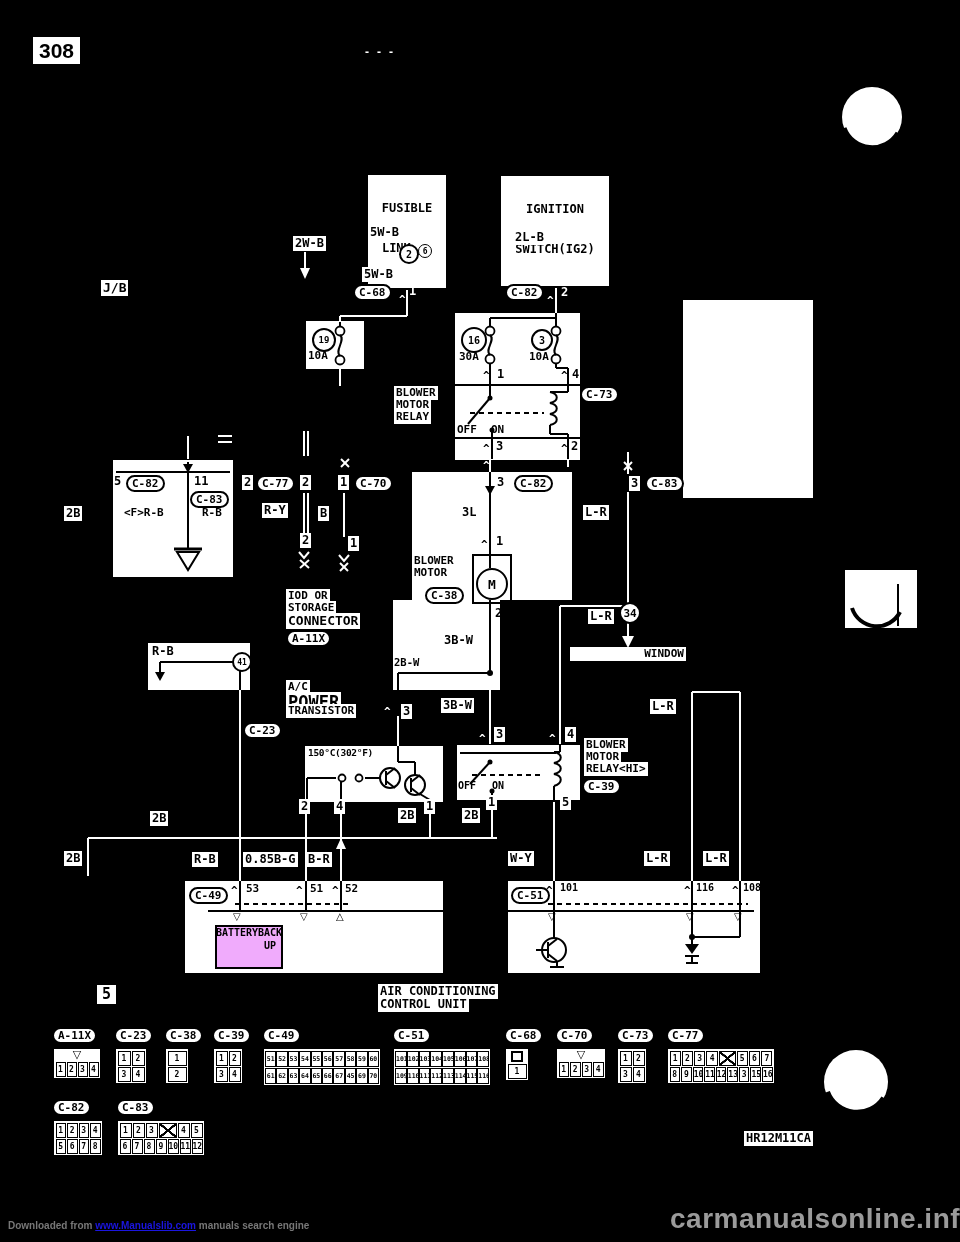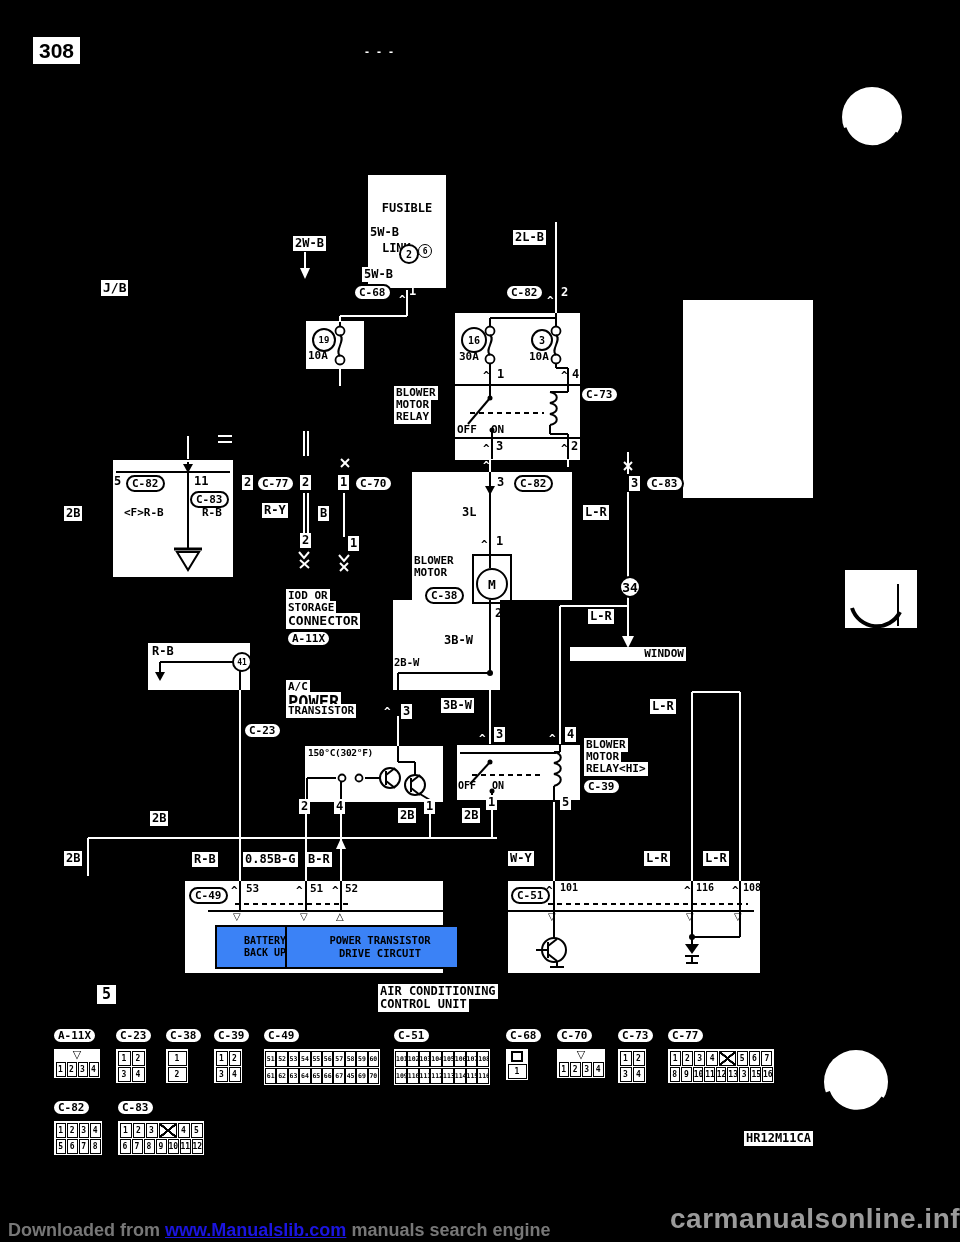--- a/index.html
+++ b/index.html
@@ -9,22 +9,22 @@
   #svgU{z-index:2;} #svgO{z-index:4;}
   .box{position:absolute;background:#fff;z-index:1;}
   .p{position:absolute;background:#fff;color:#000;font:bold 12px "DejaVu Sans Mono",monospace;
      line-height:1.1;padding:1px 2px;white-space:pre;z-index:3;}
   .t{position:absolute;color:#000;font:bold 12px "DejaVu Sans Mono",monospace;line-height:1.05;white-space:pre;z-index:3;}
   .w{position:absolute;color:#fff;font:bold 12px "DejaVu Sans Mono",monospace;white-space:pre;z-index:3;}
   .rl{position:absolute;background:#fff;color:#000;border:2px solid #000;border-radius:9px;
       font:bold 11px "DejaVu Sans Mono",monospace;padding:0 4px;line-height:13px;z-index:3;white-space:pre;}
   .node{position:absolute;background:#fff;color:#000;border:2px solid #000;border-radius:50%;
         display:flex;align-items:center;justify-content:center;font:bold 9px "DejaVu Sans Mono",monospace;z-index:3;}
-  .ibx{position:absolute;border:2px solid #000;background:#3b82f6;color:#000;text-align:center;
-       font:bold 10px "DejaVu Sans Mono",monospace;line-height:1.25;z-index:3;display:flex;flex-direction:column;justify-content:center;padding-left:16px;}
+  .ibx{position:absolute;border:2px solid #000;background:#f0abfc;color:#000;text-align:center;
+       font:bold 10px "DejaVu Sans Mono",monospace;line-height:1.25;z-index:3;display:flex;flex-direction:row;justify-content:center;}
   .chev,.chevb{position:absolute;font:bold 11px "DejaVu Sans Mono",monospace;z-index:5;line-height:9px;}
   .chev{color:#fff;} .chevb{color:#000;}
   .trid,.triu{position:absolute;font:10px "DejaVu Sans",sans-serif;color:#000;z-index:3;line-height:10px;}
   .conn{position:absolute;z-index:3;}
   .clabel{display:inline-block;background:#fff;color:#000;border:2px solid #000;border-radius:9px;
           font:bold 11px "DejaVu Sans Mono",monospace;padding:0 4px;line-height:13px;white-space:pre;}
   .cbody{margin-top:3px;background:#fff;border:2px solid #000;padding:1px;display:flex;flex-direction:column;}
   .crow{display:flex;}
   .ccell{flex:1;border:1.5px solid #000;margin:0.5px;background:#fff;color:#000;
          font:bold 8px "DejaVu Sans Mono",monospace;text-align:center;line-height:13px;height:13px;min-width:4px;overflow:hidden;}
@@ -224,20 +224,24 @@
       <circle cx="492" cy="791" r="2.5" fill="#000"></circle>
   </svg>
 
   <div class="p sans" style="left:33px;top:37px;font-size:21px;padding:2px 6px">308</div>
   <div class="w" style="left:364px;top:46px;font-size:10px">- - -</div>
 
   <div class="p" style="left:368px;top:175px;width:74px;text-align:center;border-bottom:2px solid #000;padding-bottom:3px">
     <div>FUSIBLE</div>
     <div><span>LINK</span> <span class="node" style="position:relative;display:inline-flex;width:12px;height:12px;border-width:1.5px;font-size:8px;vertical-align:-2px">6</span></div>
   </div>
+  <div class="p" style="left:501px;top:176px;width:104px;text-align:center;border-bottom:2px solid #000;padding-bottom:3px">
+    <div>IGNITION</div>
+    <div>SWITCH(IG2)</div>
+  </div>
   <div class="p" style="left:368px;top:225px">5W-B</div>
   <div class="node" style="left:399px;top:244px;width:16px;height:16px;font-size:10px">2</div>
   <div class="p" style="left:293px;top:236px">2W-B</div>
   <div class="p" style="left:101px;top:280px;font-size:13px">J/B</div>
   <div class="p" style="left:362px;top:267px">5W-B</div>
   <div class="rl" style="left:353px;top:284px">C-68</div>
   <div class="w" style="left:409px;top:284px">1</div>
   <div class="chev" style="left:399px;top:295px">^</div>
   <div class="p" style="left:513px;top:230px">2L-B</div>
   <div class="rl" style="left:505px;top:284px">C-82</div>
@@ -300,21 +304,21 @@
   <div class="t" style="left:414px;top:555px;font-size:11px">BLOWER</div>
   <div class="t" style="left:414px;top:567px;font-size:11px">MOTOR</div>
   <div class="rl" style="left:425px;top:587px">C-38</div>
   <div class="t" style="left:495px;top:607px">2</div>
   <div class="t" style="left:444px;top:634px">3B-W</div>
   <div class="t" style="left:394px;top:657px;font-size:10.5px">2B-W</div>
 
   <div class="p" style="left:629px;top:476px">3</div>
   <div class="rl" style="left:645px;top:475px">C-83</div>
   <div class="p" style="left:583px;top:505px">L-R</div>
-  <div class="node" style="left:619px;top:576px;width:18px;height:18px;font-size:13px">34</div>
+  <div class="node" style="left:619px;top:602px;width:18px;height:18px;font-size:11px">34</div>
   <div class="p" style="left:588px;top:609px">L-R</div>
   <div class="p" style="left:570px;top:647px;width:112px;text-align:right;font-size:11px">WINDOW</div>
 
   <div class="t" style="left:152px;top:645px">R-B</div>
   <div class="node" style="left:232px;top:652px;width:16px;height:16px;font-size:8px">41</div>
 
   <div class="p" style="left:286px;top:680px;font-size:11px">A/C</div>
   <div class="p" style="left:286px;top:692px;font-size:17px">POWER</div>
   <div class="p" style="left:286px;top:704px;font-size:11px">TRANSISTOR</div>
   <div class="chev" style="left:384px;top:707px">^</div>
@@ -358,24 +362,20 @@
   <div class="chevb" style="left:231px;top:886px">^</div>
   <div class="chevb" style="left:296px;top:886px">^</div>
   <div class="chevb" style="left:332px;top:886px">^</div>
   <div class="trid" style="left:233px;top:912px">▽</div>
   <div class="trid" style="left:300px;top:912px">▽</div>
   <div class="triu" style="left:336px;top:912px">△</div>
   <div class="ibx" style="left:215px;top:925px;width:64px;height:40px">
     <div>BATTERY</div>
     <div>BACK UP</div>
   </div>
-  <div class="ibx" style="left:285px;top:925px;width:154px;height:40px;font-size:10.5px">
-    <div>POWER TRANSISTOR</div>
-    <div>DRIVE CIRCUIT</div>
-  </div>
   <div class="rl" style="left:511px;top:887px">C-51</div>
   <div class="t" style="left:560px;top:883px;font-size:10px">101</div>
   <div class="t" style="left:696px;top:883px;font-size:10px">116</div>
   <div class="t" style="left:743px;top:883px;font-size:10px">108</div>
   <div class="chevb" style="left:546px;top:886px">^</div>
   <div class="chevb" style="left:684px;top:886px">^</div>
   <div class="chevb" style="left:732px;top:886px">^</div>
   <div class="trid" style="left:548px;top:912px">▽</div>
   <div class="trid" style="left:686px;top:912px">▽</div>
   <div class="trid" style="left:734px;top:912px">▽</div>
@@ -545,18 +545,18 @@
           <span class="ccell">8</span>
           <span class="ccell">9</span>
           <span class="ccell">10</span>
           <span class="ccell">11</span>
           <span class="ccell">12</span>
         </div>
       </div></div>
 
   <div class="p" style="left:744px;top:1131px;font-size:12px">HR12M11CA</div>
 
-  <div id="wm" class="sans" style="position:absolute;left:8px;top:1220px;font-size:18px;color:#777;z-index:3;font-weight:bold">
+  <div id="wm" class="sans" style="position:absolute;left:8px;top:1220px;font-size:10px;color:#777;z-index:3;font-weight:bold">
     <span>Downloaded from </span><a href="#">www.Manualslib.com</a><span> manuals search engine</span>
   </div>
   <div class="sans" style="position:absolute;left:670px;top:1203px;font-size:28px;color:#9b9b9b;z-index:3;font-weight:bold;letter-spacing:0.5px">carmanualsonline.info</div>
 
 </div>
 
 </body></html>

